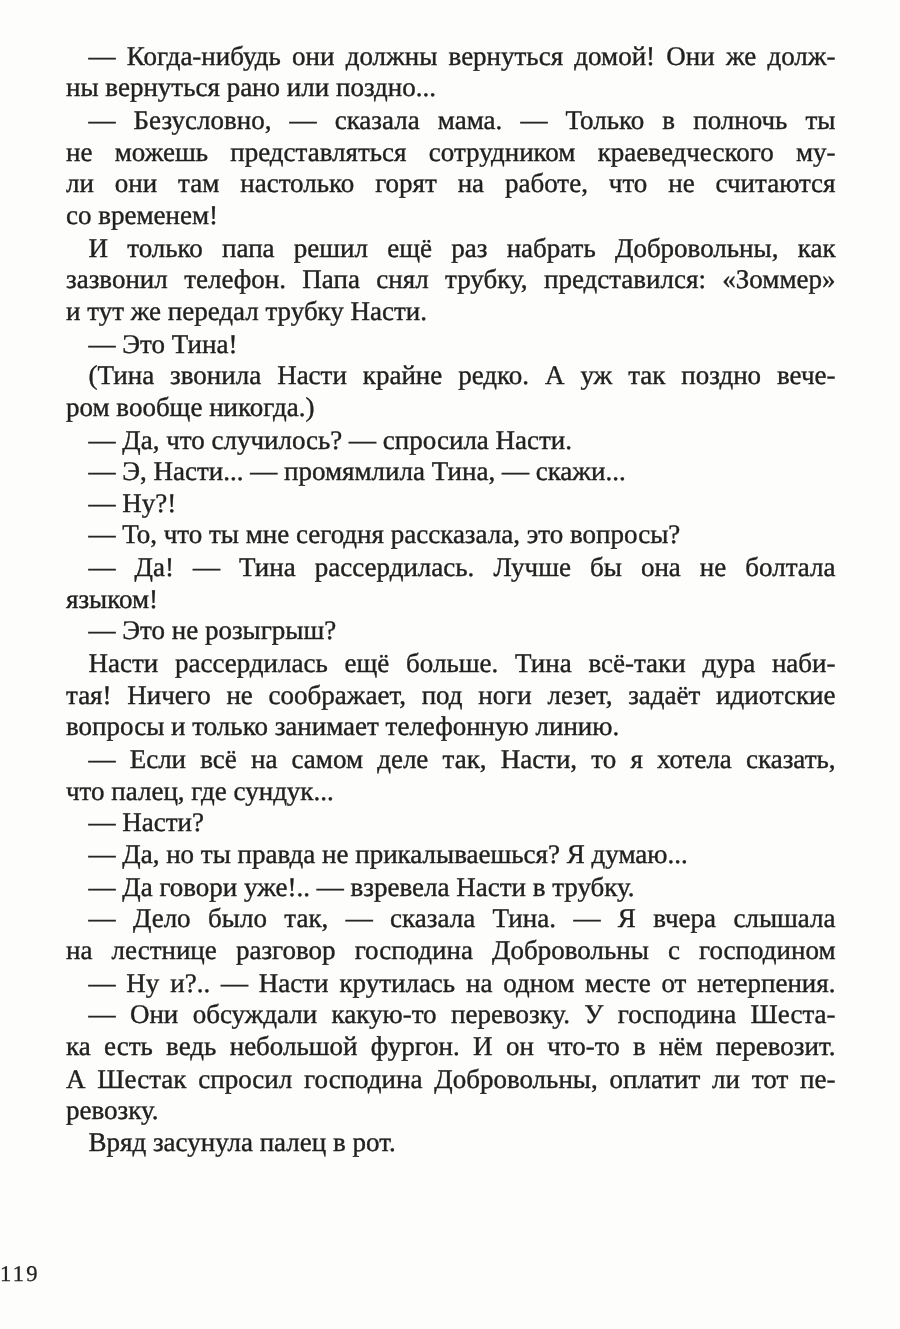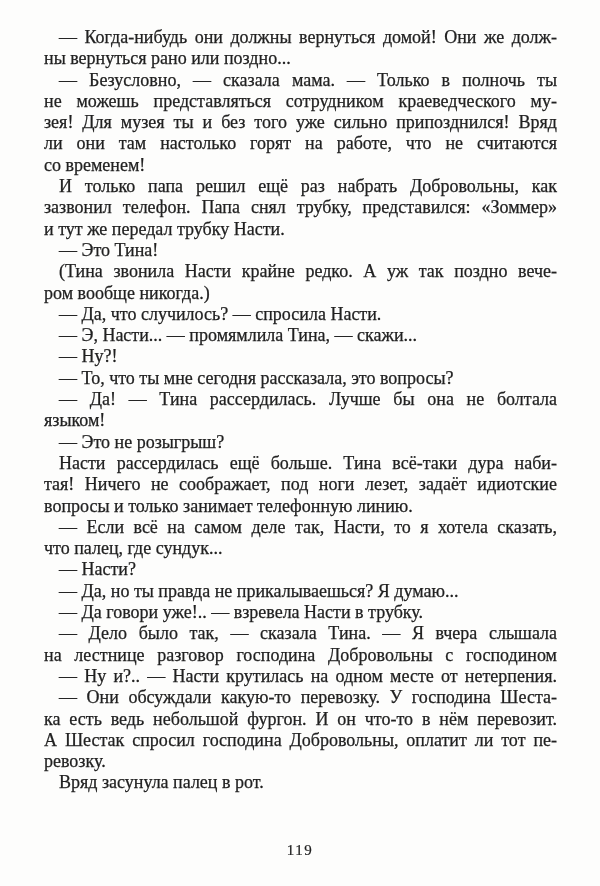--- a/index.html
+++ b/index.html
@@ -43,39 +43,38 @@
     text-align-last: left;
   }
   .line.para-end.stretch {
     text-align-last: justify;
   }
   .page-number {
     position: absolute;
     top: 842px;
     left: 0;
     width: 600px;
-    text-align: center;
+    text-align: left;
     font-size: 15px;
     letter-spacing: 1.5px;
     -webkit-text-stroke: 0.2px currentColor;
   }
 </style>
 </head>
 <body>
 
 <div class="page">
   <div class="text-block">
       <p class="para">
         <span class="line first">— Когда-нибудь они должны вернуться домой! Они же долж-</span>
         <span class="line para-end">ны вернуться рано или поздно...</span>
       </p>
       <p class="para">
         <span class="line first">— Безусловно, — сказала мама. — Только в полночь ты</span>
         <span class="line">не можешь представляться сотрудником краеведческого му-</span>
-        <span class="line">зея! Для музея ты и без того уже сильно припозднился! Вряд</span>
         <span class="line">ли они там настолько горят на работе, что не считаются</span>
         <span class="line para-end">со временем!</span>
       </p>
       <p class="para">
         <span class="line first">И только папа решил ещё раз набрать Добровольны, как</span>
         <span class="line">зазвонил телефон. Папа снял трубку, представился: «Зоммер»</span>
         <span class="line para-end">и тут же передал трубку Насти.</span>
       </p>
       <p class="para">
         <span class="line first para-end">— Это Тина!</span>

